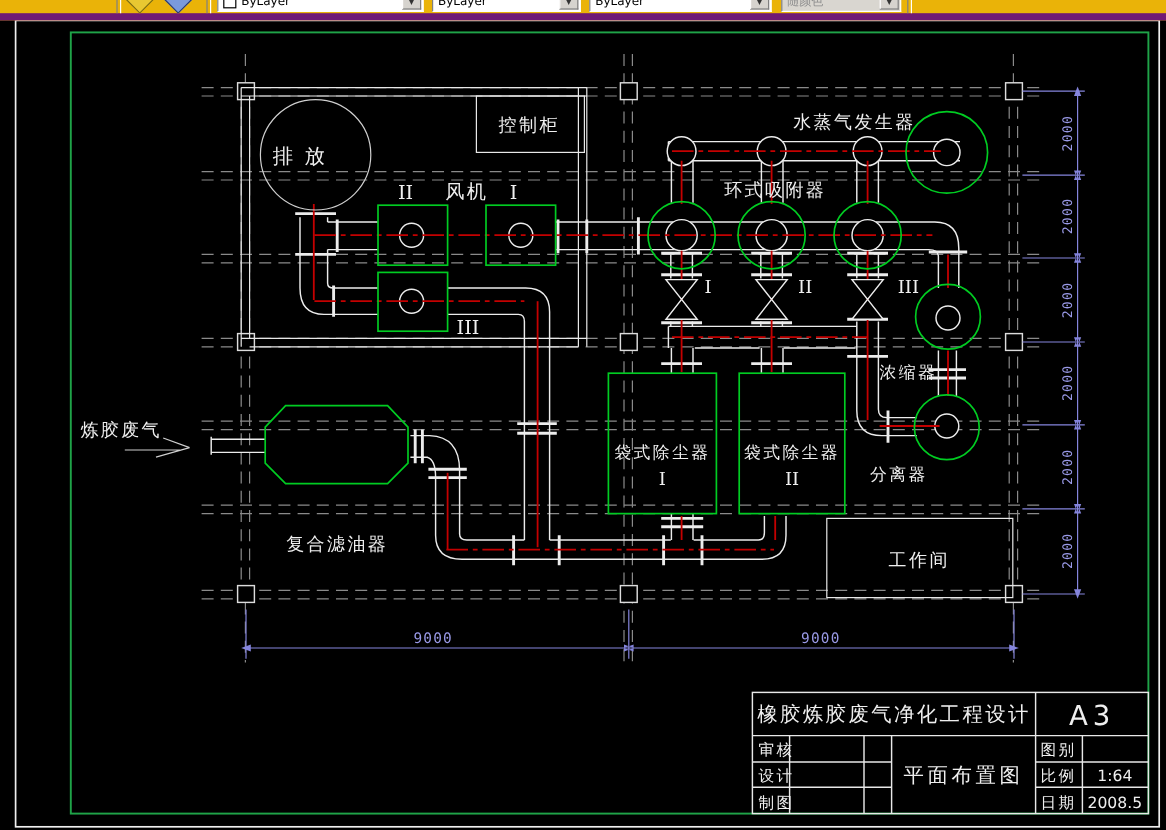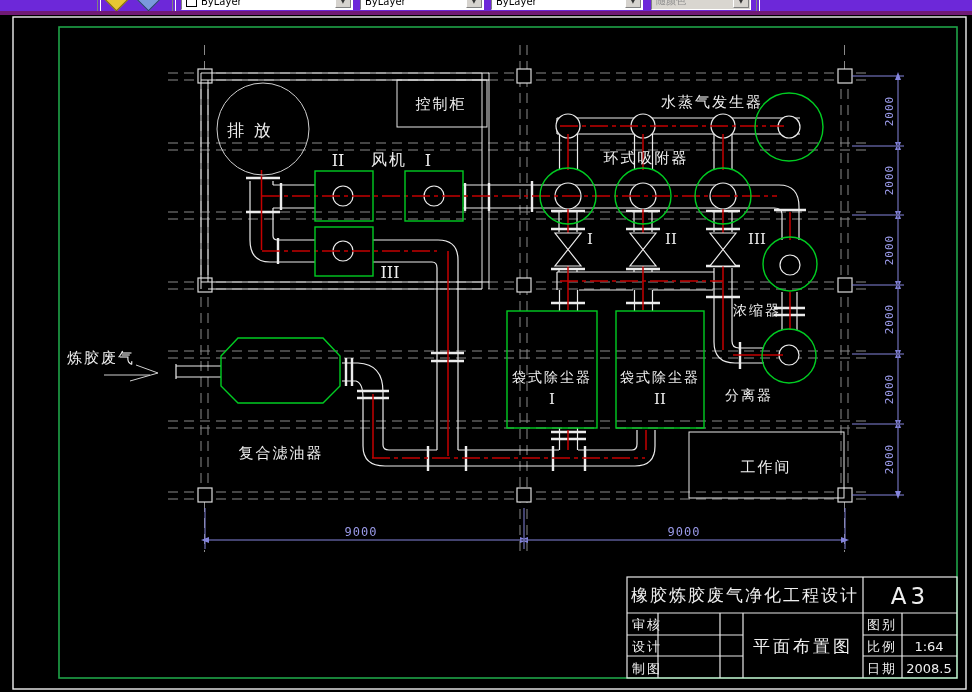--- a/index.html
+++ b/index.html
@@ -1,20 +1,20 @@
 <!DOCTYPE html>
 <html><head>
 <meta charset="utf-8">
 <style>
   html,body{margin:0;padding:0;background:#000;}
   #stage{position:relative;width:972px;height:692px;background:#000;overflow:hidden;
          font-family:"DejaVu Sans",sans-serif;}
   
-  #toolbar{position:absolute;left:0;top:0;width:972px;height:11px;background:#6d28d9;
-           border-bottom:4px solid #701a75;overflow:hidden;z-index:5;}
+  #toolbar{position:absolute;left:0;top:0;width:972px;height:11px;background:#eab308;
+           border-bottom:6px solid #701a75;overflow:hidden;z-index:5;}
   .tb-sep{position:absolute;top:-6px;width:2px;height:22px;border-left:1px solid #808080;
           border-right:1px solid #fff;}
   .tb-icon{position:absolute;top:-9px;width:15px;height:15px;transform:rotate(45deg);}
   .combo{position:absolute;top:-8px;height:18px;background:#fff;border:1px solid;
          border-color:#808080 #fff #fff #808080;box-sizing:border-box;font-size:10px;
          color:#000;display:flex;align-items:center;padding-left:4px;gap:4px;}
   .combo .swatch{width:9px;height:9px;border:1px solid #000;background:#fff;flex:none;}
   .combo .arrow{position:absolute;right:1px;top:1px;bottom:1px;width:14px;background:#d6d3ce;
          border:1px solid;border-color:#fff #808080 #808080 #fff;font-size:7px;color:#333;
          display:flex;align-items:center;justify-content:center;}

